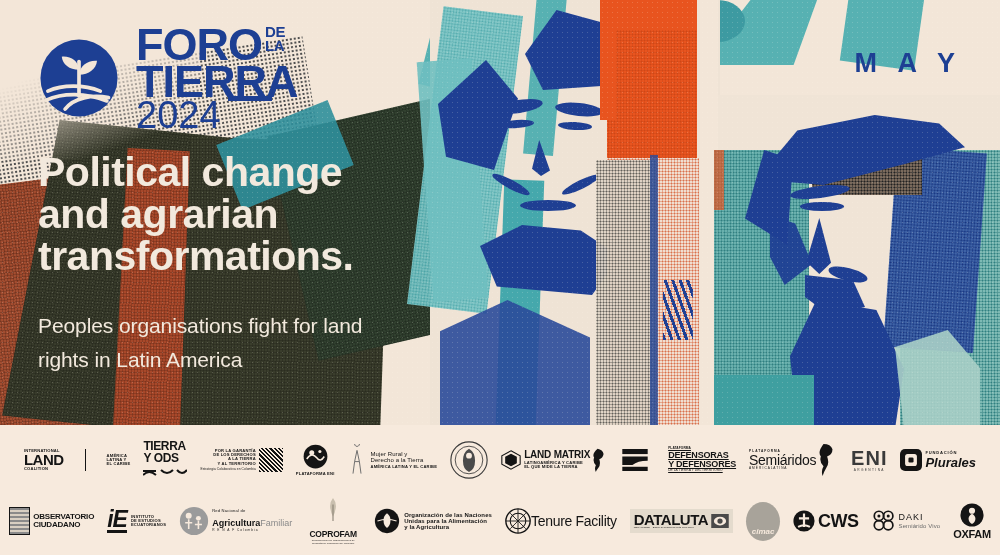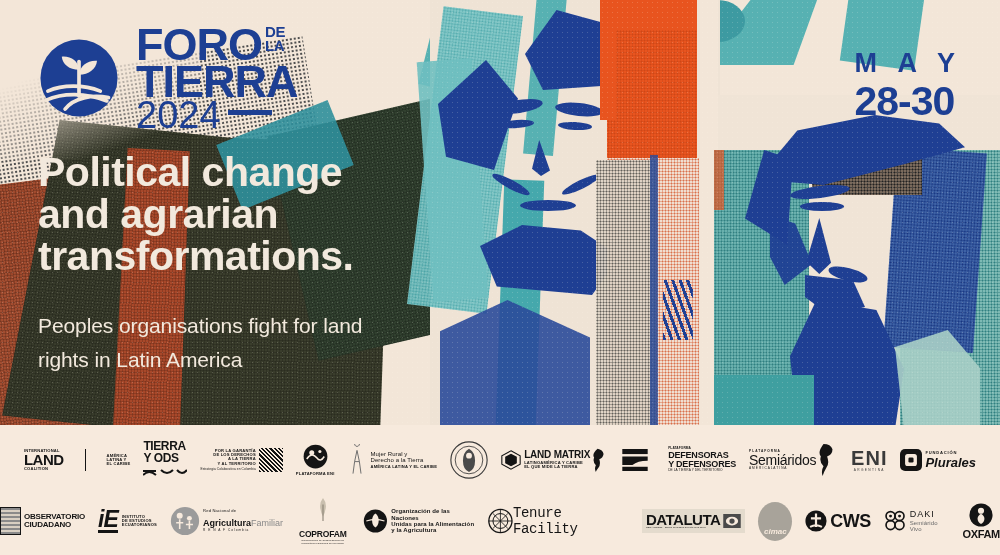--- a/index.html
+++ b/index.html
@@ -30,21 +30,21 @@
   }
 
   
   .logo-wrap{position:absolute;left:38px;top:22px;display:flex;align-items:center;gap:16px;z-index:40;}
   .logo-mark{width:82px;height:82px;}
   .logo-type{line-height:1;}
   .lt-row1{display:flex;align-items:flex-start;}
   .lt-foro{font-size:45px;font-weight:800;letter-spacing:-1px;color:#1d3f93;}
   .lt-dela{font-size:15px;font-weight:800;line-height:.95;color:#1d3f93;margin-left:3px;margin-top:3px;letter-spacing:-.3px;}
   .lt-tierra{font-size:45px;font-weight:800;letter-spacing:-1px;color:#1d3f93;margin-top:-8px;}
-  .lt-2024row{display:flex;align-items:center;margin-top:-8px;}
+  .lt-2024row{display:flex;align-items:flex-start;margin-top:-8px;}
   .lt-2024{font-size:38px;font-weight:400;letter-spacing:0px;color:#1d3f93;}
   .lt-rule{width:44px;height:5px;background:#1d3f93;margin-left:7px;margin-bottom:5px;}
 
   
   .date-block{position:absolute;right:38px;top:48px;z-index:40;text-align:left;}
   .d-may{font-size:27px;font-weight:800;color:#1d3f93;letter-spacing:7px;}
   .d-row{display:flex;align-items:flex-end;gap:10px;margin-top:2px;}
   .d-dates{font-size:41px;font-weight:800;color:#1d3f93;letter-spacing:-1px;line-height:1;}
   .d-via-wrap{line-height:1;padding-bottom:3px;}
   .d-via{font-size:14px;font-weight:800;color:#e8541f;letter-spacing:.5px;}
@@ -212,21 +212,20 @@
       <div class="lt-2024row">
         <span class="lt-2024">2024</span>
         <span class="lt-rule"></span>
       </div>
     </div>
   </div>
 
   <div class="date-block">
     <div class="d-may">M A Y</div>
     <div class="d-row">
-      <span class="d-dates">28-30</span>
     </div>
   </div>
 
   <div class="headline">
     <div class="h-line">Political change</div>
     <div class="h-line">and agrarian</div>
     <div class="h-line">transformations.</div>
     <div class="sub">
       <div class="s-line">Peoples organisations fight for land</div>
       <div class="s-line">rights in Latin America</div>
@@ -310,21 +309,21 @@
         <div class="lg-txt" style="text-align:left;">
           <div class="md" style="font-size:10px;">LAND MATRIX</div>
           <div class="tiny">LATINOAMÉRICA Y CARIBE</div>
           <div class="tiny">EL QUE MIDE LA TIERRA</div>
         </div>
         <svg width="16" height="24" viewBox="0 0 18 28">
           <path d="M5 1 q6 1 7 6 q-1 5 -5 6 q2 6 -1 10 q-3 4 -3 5 q-2 -4 0 -8 q-4 -4 -2 -9 q-3 -4 4 -10z" fill="#141414"></path>
         </svg>
       </div>
 
-      <div class="lg" style="gap:20px;">
+      <div class="lg" style="gap:20px;text-decoration:underline;">
         <svg width="26" height="22" viewBox="0 0 30 26">
           <rect x="0" y="0" width="30" height="6" fill="#141414"></rect>
           <path d="M0 9 h30 v5 q-12 0 -18 5 h-12z" fill="#141414"></path>
           <rect x="0" y="21" width="30" height="5" fill="#141414"></rect>
         </svg>
         <div class="lg-txt" style="text-align:left;">
           <div class="xtiny" style="font-weight:700;">PLATAFORMA</div>
           <div class="md">DEFENSORAS</div>
           <div class="md">Y DEFENSORES</div>
           <div class="xtiny">DE LA TIERRA Y DEL TERRITORIO</div>
@@ -410,21 +409,21 @@
           <path d="M15 6 q4 3 4 8 q0 6 -4 9 q-4 -3 -4 -9 q0 -5 4 -8z" fill="#f7eadd"></path>
           <path d="M4 15 q11 -4 22 0" stroke="#f7eadd" stroke-width="1.4" fill="none"></path>
         </svg>
         <div class="lg-txt" style="text-align:left;">
           <div class="sm">Organización de las Naciones</div>
           <div class="sm">Unidas para la Alimentación</div>
           <div class="sm">y la Agricultura</div>
         </div>
       </div>
 
-      <div class="lg" style="font-family:Liberation Mono, monospace;">
+      <div class="lg" style="">
         <svg width="26" height="26" viewBox="0 0 30 30">
           <circle cx="15" cy="15" r="14" fill="none" stroke="#141414" stroke-width="1.6"></circle>
           <circle cx="15" cy="15" r="9" fill="none" stroke="#141414" stroke-width="1.2"></circle>
           <path d="M1 15 h28 M15 1 v28 M6 6 l18 18 M24 6 l-18 18" stroke="#141414" stroke-width="1"></path>
         </svg>
         <div style="font-size:14px;font-weight:400;letter-spacing:-.3px;">Tenure Facility</div>
       </div>
 
       <div class="lg" style="background:#e4dbcd;padding:3px 4px;gap:3px;">
         <div class="lg-txt" style="text-align:left;">

